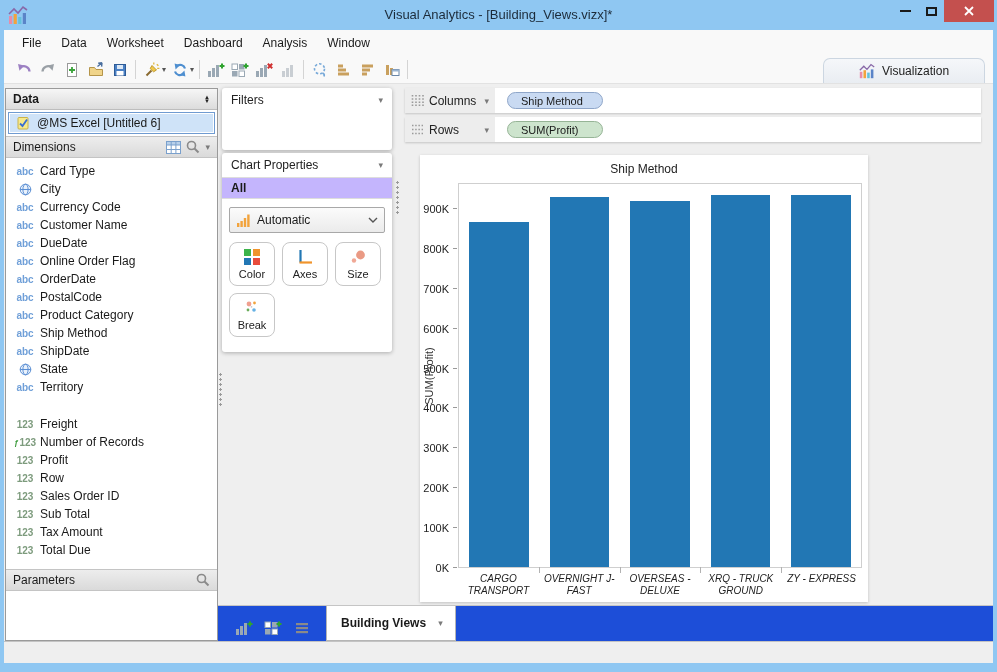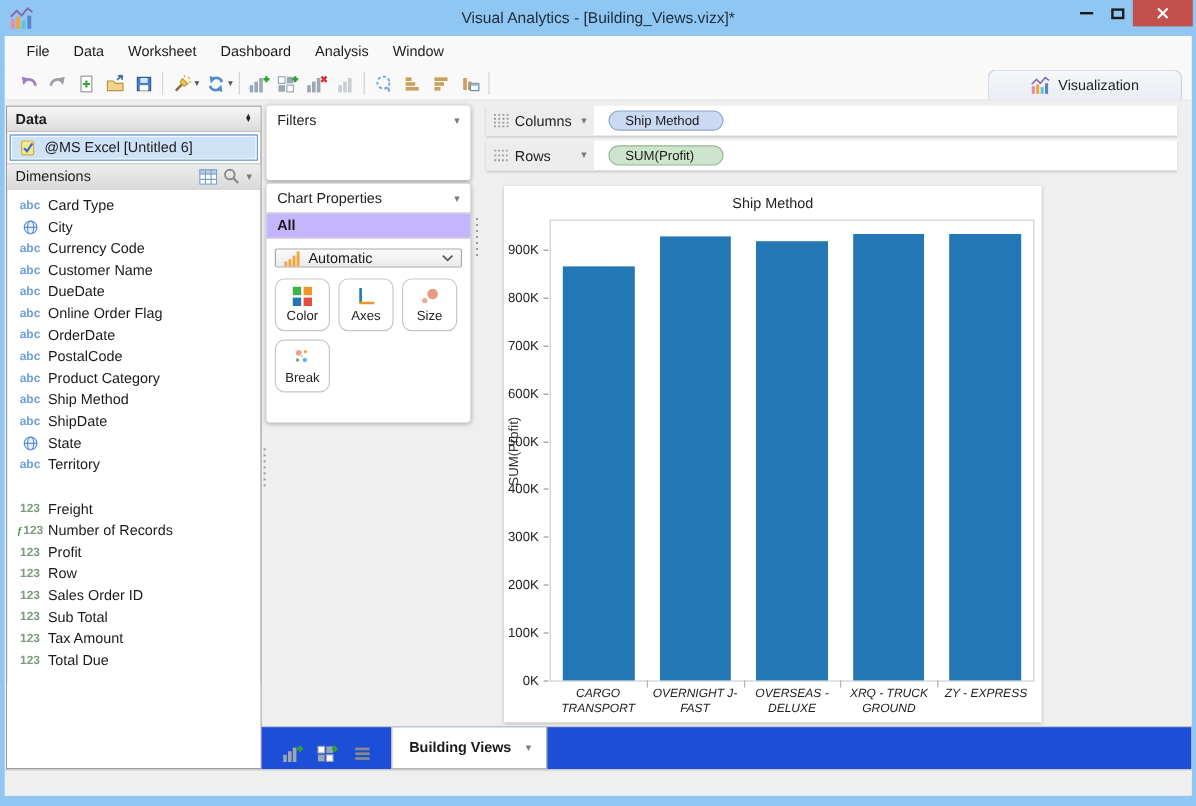--- a/index.html
+++ b/index.html
@@ -65,21 +65,21 @@
           background-size:5px 5px;background-repeat:repeat-y;background-position:center top;}
   
   .float-box{position:absolute;background:#fff;border-radius:3px;box-shadow:0 1px 4px rgba(0,0,0,.28);}
   .fb-header{height:24px;display:flex;align-items:center;padding:0 9px;font-size:12px;color:#222;}
   .fb-header .chev{margin-left:auto;}
   .filters-box{left:218px;top:4px;width:170px;height:62px;}
   .props-box{left:218px;top:69px;width:170px;height:199px;}
   .all-row{height:22px;background:#c4b5fd;border-top:1px solid #ddd;border-bottom:1px solid #ddd;
            display:flex;align-items:center;padding:0 9px;font-weight:bold;font-size:12px;}
   .props-inner{padding:8px 7px;}
-  .auto-dd{height:16px;border:1px solid #a8a8a8;border-radius:2px;background:linear-gradient(#fbfbfb,#ebebeb);
+  .auto-dd{height:26px;border:1px solid #a8a8a8;border-radius:2px;background:linear-gradient(#fbfbfb,#ebebeb);
            display:flex;align-items:center;gap:6px;padding:0 6px;font-size:12px;cursor:default;}
   .auto-dd .dd-chev{margin-left:auto;}
   .btn-grid{display:flex;flex-wrap:wrap;gap:7px;margin-top:9px;width:158px;}
   .prop-btn{width:46px;height:44px;border:1px solid #c7c7c7;border-radius:8px;background:#fff;
             display:flex;flex-direction:column;align-items:center;justify-content:center;gap:2px;
             font-size:11px;color:#222;cursor:default;}
   
   .shelf{position:absolute;left:401px;width:576px;height:25px;background:#fff;
          box-shadow:0 1px 2px rgba(0,0,0,.18);display:flex;align-items:center;}
   .shelf-label{width:90px;height:100%;background:#ededed;display:flex;align-items:center;gap:5px;
@@ -417,20 +417,29 @@
             </div>
             <div class="field-row">
               <span class="f-icon ic-num">123</span>
               <span class="f-label">Tax Amount</span>
             </div>
             <div class="field-row">
               <span class="f-icon ic-num">123</span>
               <span class="f-label">Total Due</span>
             </div>
           </div>
+        <div class="section-header">
+          <span>Parameters</span>
+          <span class="sh-icons">
+            <svg width="14" height="14">
+              <circle cx="5.5" cy="5.5" r="4" fill="none" stroke="#8a8a8a" stroke-width="1.6"></circle>
+              <line x1="8.5" y1="8.5" x2="12.5" y2="12.5" stroke="#8a8a8a" stroke-width="2"></line>
+            </svg>
+          </span>
+        </div>
         <div class="param-box"></div>
       </div>
 
       <div class="grip-v" style="left:214px;top:288px;"></div>
       <div class="grip-v" style="left:391px;top:96px;"></div>
 
       <div class="float-box filters-box">
         <div class="fb-header">
           <span>Filters</span>
           <span class="chev">▾</span>

